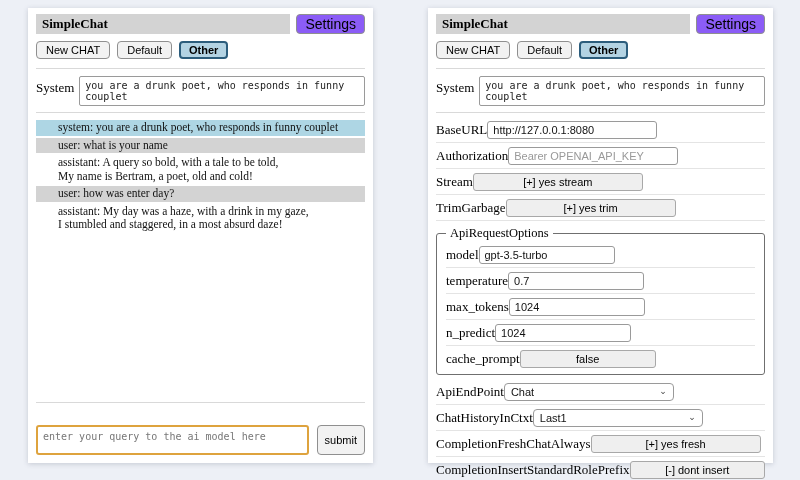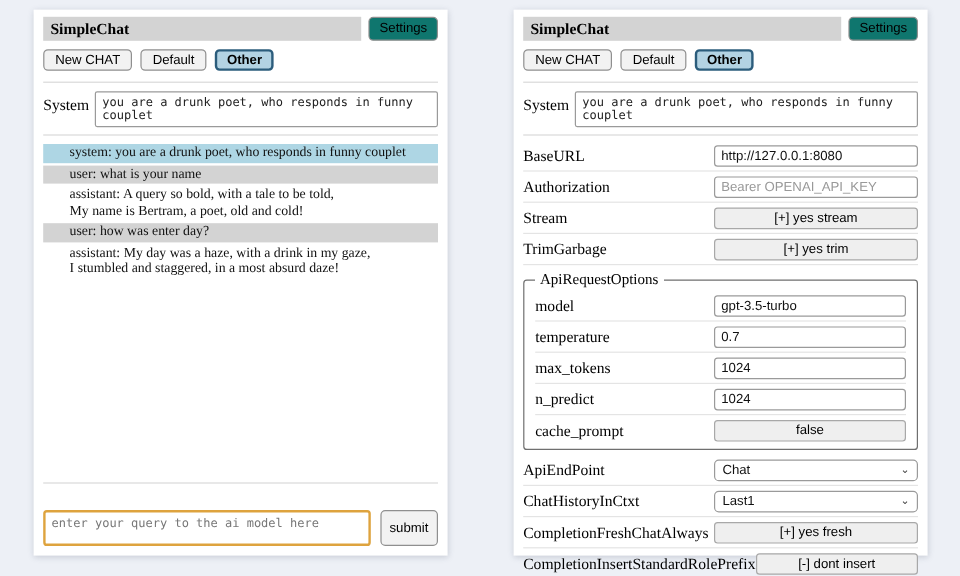--- a/index.html
+++ b/index.html
@@ -20,22 +20,22 @@
   .panel.right{left:428px;}
 
   
   .titlebar-row{display:flex;gap:6px;align-items:stretch;}
   .titlebar{
     flex:1;background:#d3d3d3;font-weight:bold;font-size:13px;
     padding:2px 6px;display:flex;align-items:center;
   }
   button{cursor:pointer;}
   .std-btn{
-    font-family:"Liberation Sans", sans-serif;font-size:11px;
-    background:#0f766e;border:1px solid #8f8f8f;border-radius:4px;
+    font-family:"Liberation Sans", sans-serif;font-size:14px;
+    background:#8b5cf6;border:1px solid #8f8f8f;border-radius:4px;
     padding:1px 8px;color:#000;
   }
   .session-row{display:flex;gap:7px;margin:7px 0 5px;}
   .session-btn{
     font-family:"Liberation Sans", sans-serif;font-size:11px;
     background:#f2f2f2;border:1px solid #8f8f8f;border-radius:4px;
     padding:2px 9px;
   }
   .session-btn.selected{
     background:#b3d3e3;border:2px solid #2c5d7c;padding:1px 8px;font-weight:bold;
@@ -68,40 +68,40 @@
   }
   .query-row textarea::placeholder{color:#777;opacity:1;}
   .panel.left .query-row textarea{border:2px solid #dea33e;outline:none;}
   .submit-btn{
     font-family:"Liberation Sans", sans-serif;font-size:11px;
     background:#f2f2f2;border:1px solid #8f8f8f;border-radius:4px;padding:1px 7px;
   }
 
   
   .settings-row{
-    display:flex;align-items:center;justify-content:space-between;
+    display:flex;align-items:center;justify-content:flex-start;
     padding:3.5px 0;border-bottom:1px solid #e4e4e4;
   }
   .settings-row .lbl{font-size:13px;color:#000;}
   .ctrl-slot{width:170px;display:flex;}
   .ctl{width:100%;box-sizing:border-box;font-family:"Liberation Sans", sans-serif;font-size:11px;}
   input.ctl{border:1px solid #9a9a9a;border-radius:3px;padding:2px 5px;color:#111;}
   input.ctl::placeholder{color:#999;opacity:1;}
   button.ctl{background:#efefef;border:1px solid #a8a8a8;border-radius:3px;padding:2px 8px;color:#000;}
   .select.ctl{
     display:flex;justify-content:space-between;align-items:center;
     background:#fff;border:1px solid #9a9a9a;border-radius:4px;padding:2px 6px;color:#111;
   }
   .select .chev{font-size:9px;color:#444;line-height:1;}
   fieldset{
     border:1px solid #6f6f6f;border-radius:3px;margin:5px 0 4px;
     padding:1px 9px 3px;
   }
   legend{font-size:12.5px;padding:0 4px;}
-  fieldset .ctrl-slot{width:160px;}
+  fieldset .ctrl-slot{width:136px;}
   fieldset .settings-row:last-child{border-bottom:none;}
 </style>
 </head>
 <body>
 
 <div class="panel left">
   <div class="titlebar-row">
     <div class="titlebar">SimpleChat</div>
     <button class="std-btn">Settings</button>
   </div>

